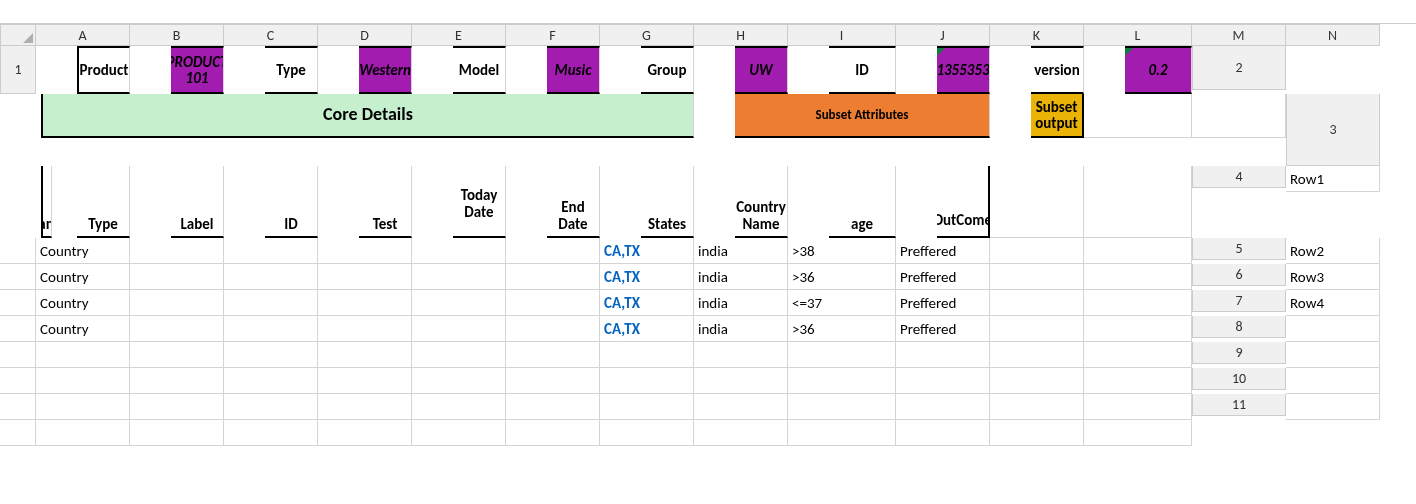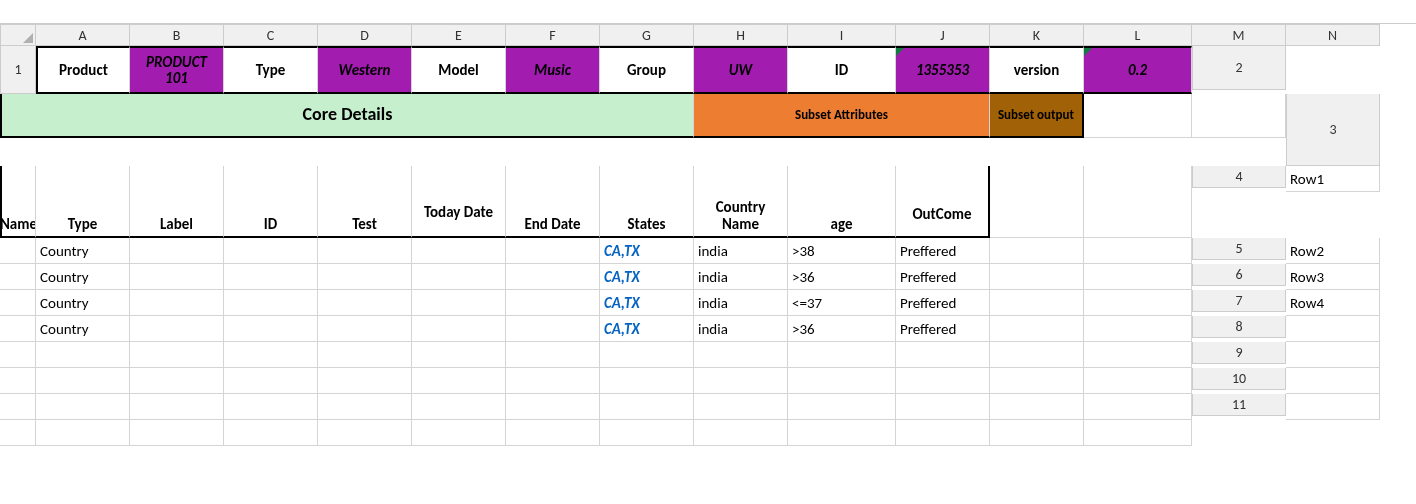--- a/index.html
+++ b/index.html
@@ -49,32 +49,32 @@
     align-items: center;
     padding: 0 4px;
     height: 26px;
     overflow: hidden;
     white-space: nowrap;
     background: #fff;
   }
   .h-tall { height: 48px; }
   .h-tall2 { height: 44px; }
   .h-tall3 { height: 72px; }
-  .bold { font-weight: bold; }
+  .bold { font-weight: bold; margin-left: 41px; }
   .center { justify-content: center; text-align: center; white-space: normal; line-height: 1.1; }
   .left { justify-content: flex-start; }
   .fill-blue { background: #a21caf; font-style: italic; }
   .fill-green { background: #c6efce; font-size: 18px; }
   .fill-orange { background: #ed7d31; font-size: 13px; }
-  .fill-lav { background: #a16207; font-size: 13px; }
+  .fill-lav { background: #eab308; font-size: 15px; }
   .thick-top { border-top: 2px solid #000; }
   .thick-bottom { border-bottom: 2px solid #000; }
   .thick-left { border-left: 2px solid #000; }
   .thick-right { border-right: 2px solid #000; }
-  .blue-text { color: #0563c1; font-weight: bold; font-style: italic; }
+  .blue-text { color: #0563c1; font-weight: bold; }
   .err-ind { position: relative; }
   .err-ind::before {
     content: "";
     position: absolute;
     left: 0; top: 0;
     width: 0; height: 0;
     border-top: 8px solid #107c41;
     border-right: 8px solid transparent;
   }
   .formula-bar {
@@ -131,21 +131,21 @@
   <div class="cell h-tall3 bold center thick-left thick-bottom" style="align-items:flex-end;padding-bottom:4px;">Name</div>
   <div class="cell h-tall3 bold center thick-bottom" style="align-items:flex-end;padding-bottom:4px;">Type</div>
   <div class="cell h-tall3 bold center thick-bottom" style="align-items:flex-end;padding-bottom:4px;">Label</div>
   <div class="cell h-tall3 bold center thick-bottom" style="align-items:flex-end;padding-bottom:4px;">ID</div>
   <div class="cell h-tall3 bold center thick-bottom" style="align-items:flex-end;padding-bottom:4px;">Test</div>
   <div class="cell h-tall3 bold center thick-bottom" style="align-items:flex-end;padding-bottom:16px;">Today Date</div>
   <div class="cell h-tall3 bold center thick-bottom" style="align-items:flex-end;padding-bottom:4px;">End Date</div>
   <div class="cell h-tall3 bold center thick-bottom" style="align-items:flex-end;padding-bottom:4px;">States</div>
   <div class="cell h-tall3 bold center thick-bottom" style="align-items:flex-end;padding-bottom:4px;">Country Name</div>
   <div class="cell h-tall3 bold center thick-bottom" style="align-items:flex-end;padding-bottom:4px;">age</div>
-  <div class="cell h-tall3 bold center thick-bottom thick-right" style="align-items:flex-end;padding-bottom:14px;">OutCome</div>
+  <div class="cell h-tall3 bold center thick-bottom thick-right" style="align-items:flex-end;padding-bottom:8px;">OutCome</div>
   <div class="cell h-tall3"></div>
   <div class="cell h-tall3"></div>
 
   <div class="rowhdr">4</div>
   <div class="cell left">Row1</div>
   <div class="cell left"></div>
   <div class="cell left">Country</div>
   <div class="cell left"></div>
   <div class="cell left"></div>
   <div class="cell left"></div>

